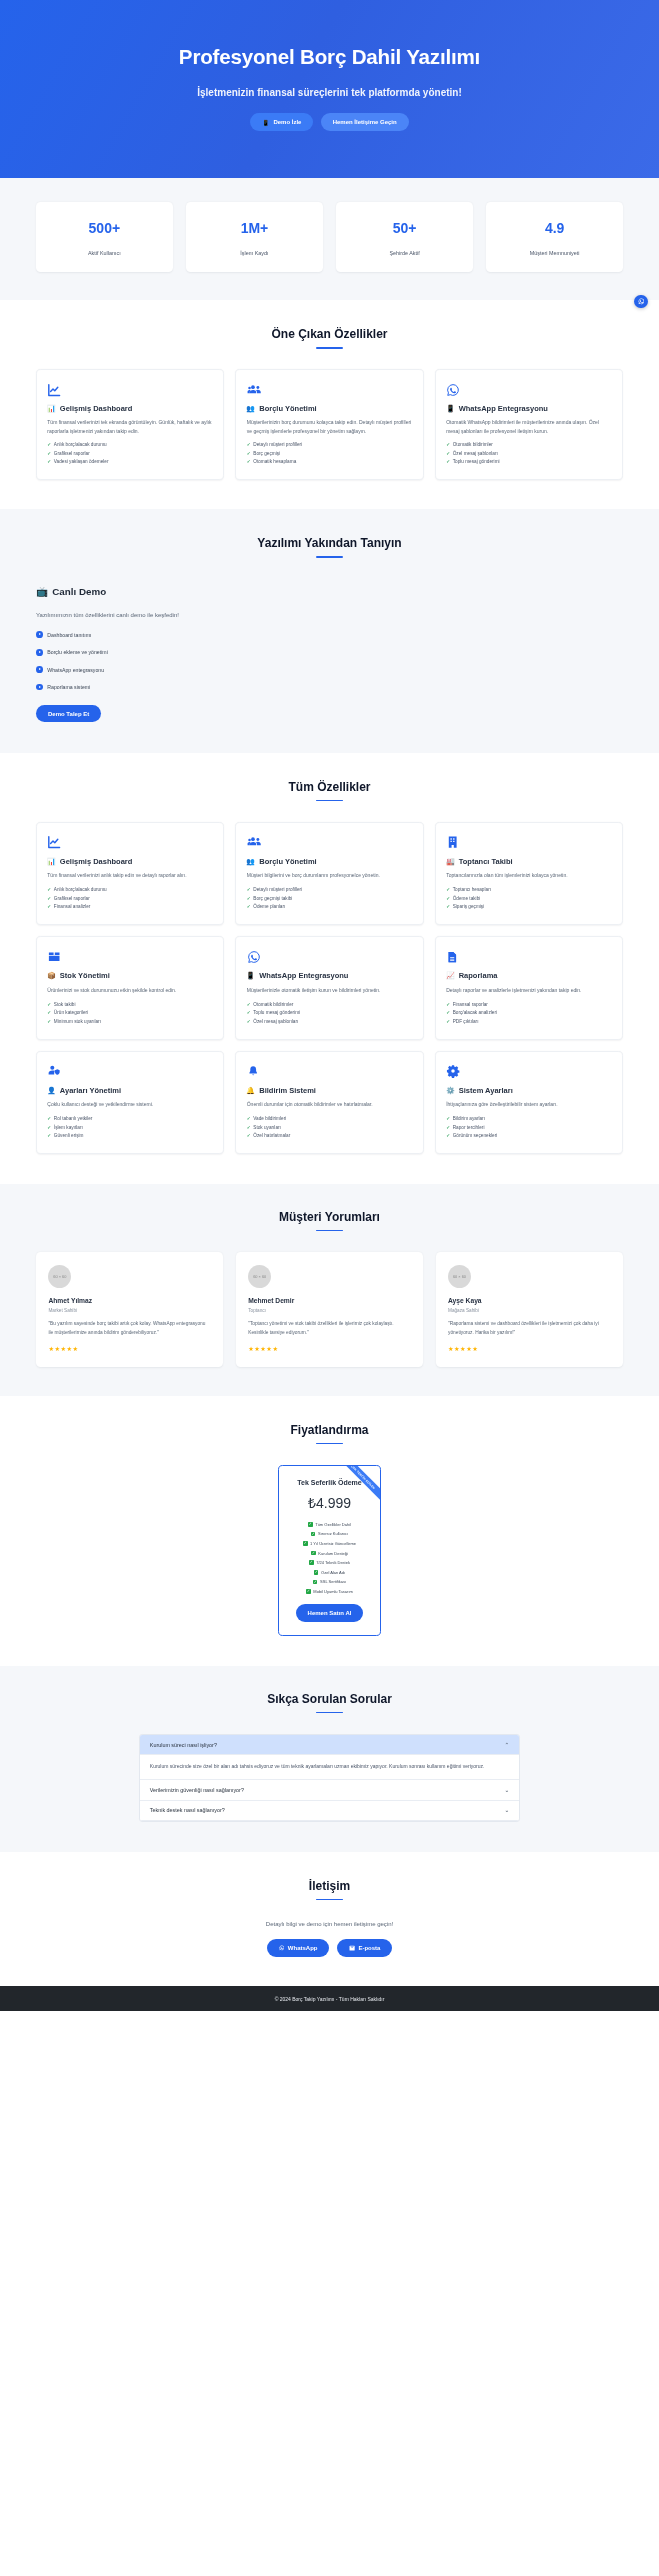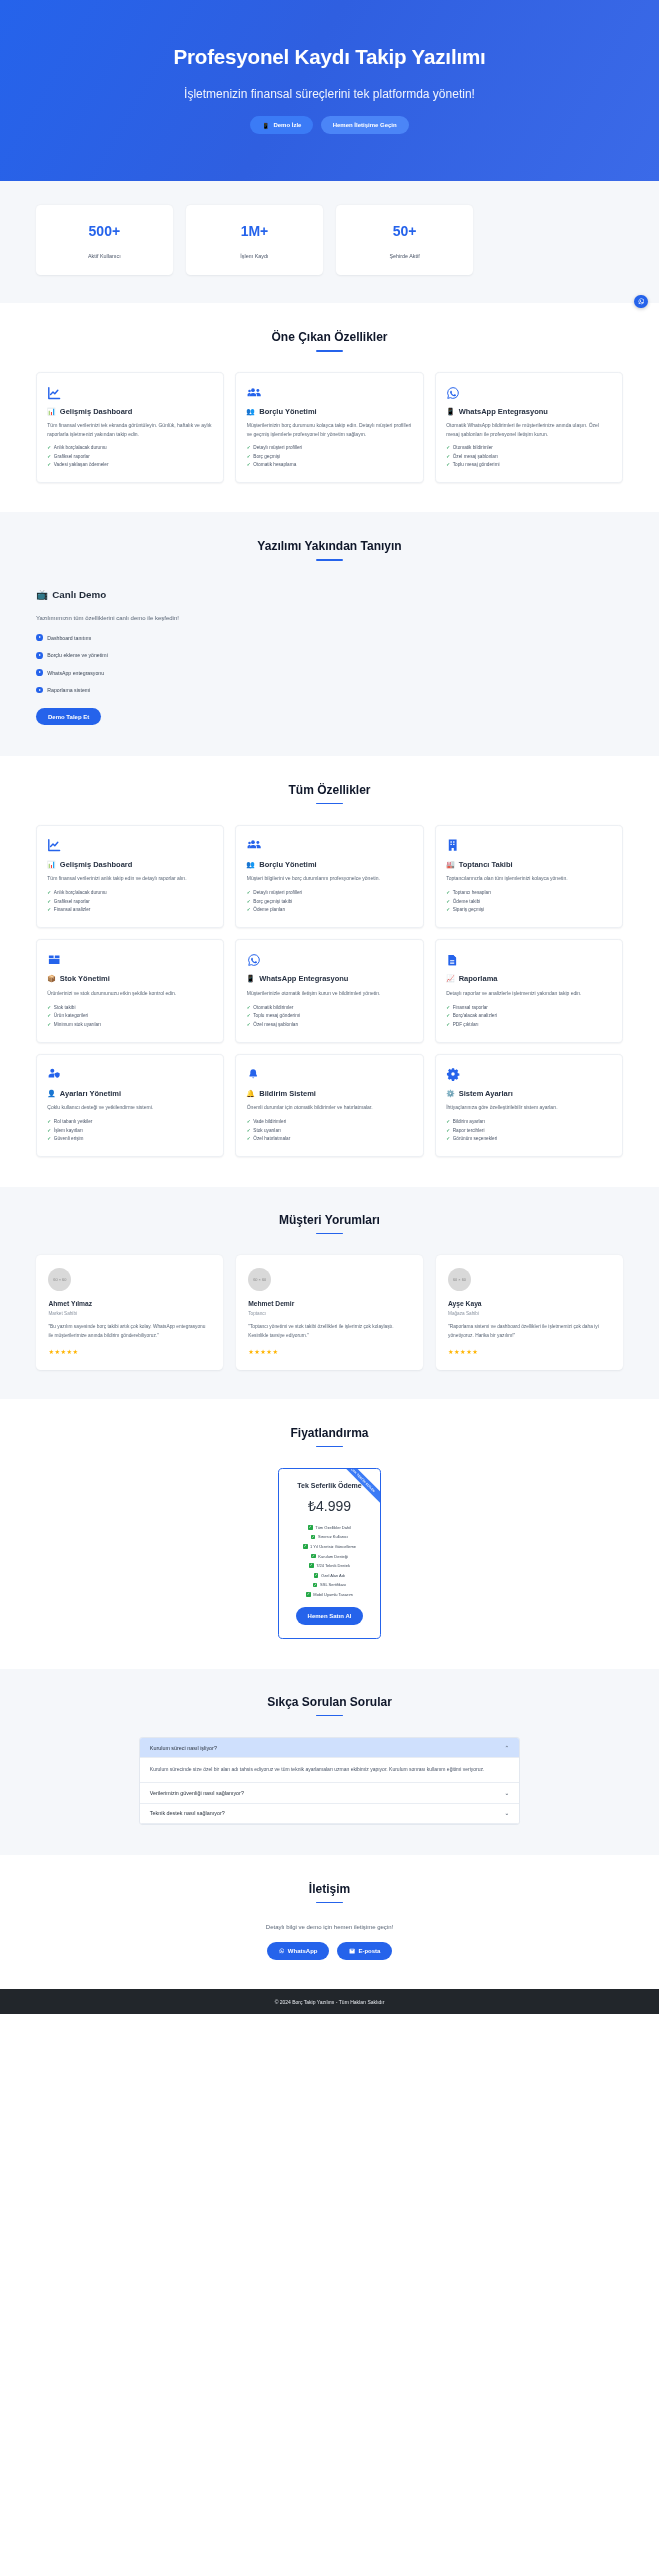--- a/index.html
+++ b/index.html
@@ -20,22 +20,22 @@
     text-align: center;
     color: #fff;
   }
   .hero h1 {
     font-size: 20.6px;
     font-weight: 700;
     letter-spacing: -0.2px;
     margin-bottom: 17.5px;
   }
   .hero p.sub {
-    font-size: 12px;
-    font-weight: 400;
+    font-size: 10px;
+    font-weight: 700;
     opacity: .93;
     margin-bottom: 15.5px;
   }
   .hero-btns { display: flex; gap: 7.2px; justify-content: center; }
   .btn {
     border: none;
     border-radius: 20.6px;
     font-size: 6px;
     font-weight: 700;
     padding: 5.7px 12px;
@@ -276,21 +276,21 @@
     box-shadow: 0 1px 3.6px rgba(16,24,40,.25);
     cursor: pointer;
   }
   body { position: relative; }
 </style>
 </head>
 <body>
 
 <section class="hero">
   <div class="wrap">
-    <h1>Profesyonel Kaydı Takip Yazılımı</h1>
+    <h1>Profesyonel Borç Dahil Yazılımı</h1>
     <p class="sub">İşletmenizin finansal süreçlerini tek platformda yönetin!</p>
     <div class="hero-btns">
       <button class="btn btn-light">
         <span>📱</span>
         <span>Demo İzle</span>
       </button>
       <button class="btn btn-light2">
         <span>Hemen İletişime Geçin</span>
       </button>
     </div>
@@ -304,20 +304,24 @@
     <div class="stat-num">500+</div>
     <div class="stat-lbl">Aktif Kullanıcı</div>
   </div>
   <div class="stat-card">
     <div class="stat-num">1M+</div>
     <div class="stat-lbl">İşlem Kaydı</div>
   </div>
   <div class="stat-card">
     <div class="stat-num">50+</div>
     <div class="stat-lbl">Şehirde Aktif</div>
+  </div>
+  <div class="stat-card">
+    <div class="stat-num">4.9</div>
+    <div class="stat-lbl">Müşteri Memnuniyeti</div>
   </div>
       </div>
   </div>
 </section>
 
 <div class="fab">
   <svg width="6.7" height="6.7" viewBox="0 0 24 24" fill="currentColor">
     <path d="M12 2a10 10 0 00-8.6 15l-1.3 4.7 4.8-1.3A10 10 0 1012 2zm0 2a8 8 0 016.5 12.7l-.2.3.8 2.8-2.9-.8-.3.2A8 8 0 1112 4zm-3.3 4c-.2 0-.5.1-.7.4-.3.3-.9.9-.9 2.2s1 2.5 1.1 2.7c.1.2 1.8 2.9 4.5 3.9 2.2.9 2.7.7 3.2.7.5-.1 1.5-.6 1.7-1.3.2-.6.2-1.2.1-1.3 0-.1-.2-.2-.5-.3l-1.6-.8c-.2-.1-.4-.1-.6.1l-.8 1c-.1.2-.3.2-.5.1-.3-.1-1.2-.4-2.2-1.4-.8-.7-1.4-1.6-1.5-1.9-.1-.2 0-.4.1-.5l.4-.5c.1-.2.2-.3.3-.5 0-.2 0-.4-.1-.5l-.7-1.7c-.2-.4-.4-.4-.6-.4h-.7z"></path>
   </svg>
 </div>

